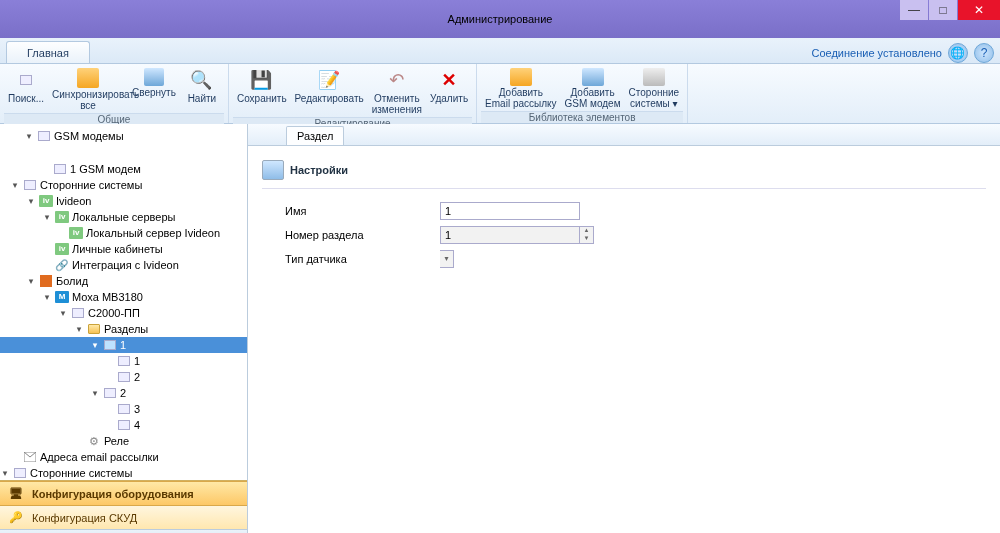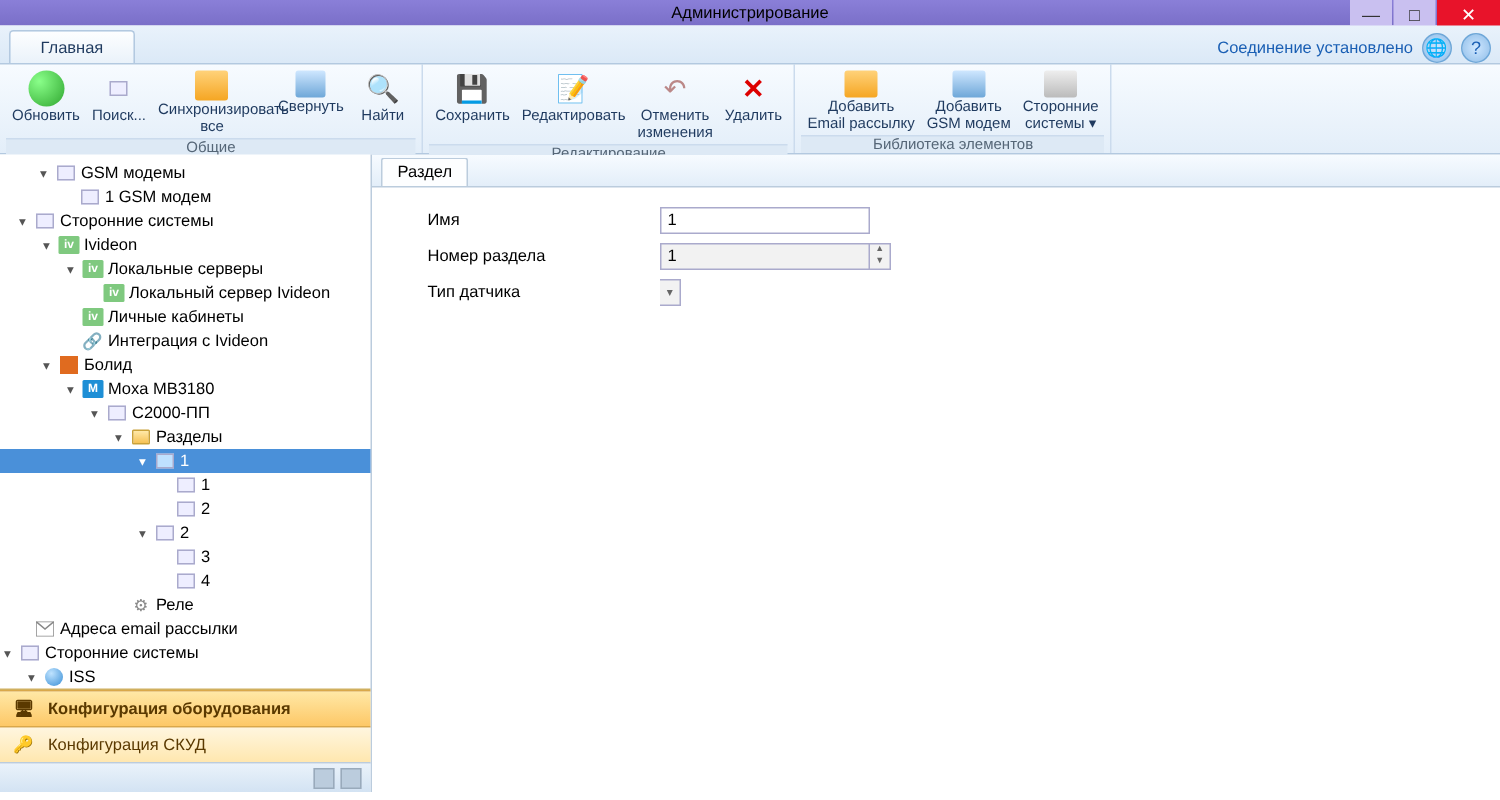--- a/index.html
+++ b/index.html
@@ -1,19 +1,19 @@
 <!DOCTYPE html>
 <html><head>
 <meta charset="utf-8">
 <style>
 * { margin: 0; padding: 0; box-sizing: border-box; font-family: Tahoma, Arial, sans-serif; font-size: 11px; }
 body { background: #fff; width: 1000px; height: 533px; overflow: hidden; }
 
 
-.titlebar { height: 17px; background: linear-gradient(#8a7fd8, #7a6fc8); display: flex; align-items: center; justify-content: center; position: relative; color: #000; }
+.titlebar { height: 38px; background: linear-gradient(#8a7fd8, #7a6fc8); display: flex; align-items: center; justify-content: center; position: relative; color: #000; }
 .titlebar .controls { position: absolute; right: 0; top: 0; display: flex; }
 .titlebar .ctrl { width: 28px; height: 20px; display: flex; align-items: center; justify-content: center; font-size: 12px; }
 .ctrl.min, .ctrl.max { background: #c9c0f0; color: #333; margin-right: 1px; }
 .ctrl.close { background: #e8132a; color: #fff; width: 42px; }
 
 
 .tabrow { height: 26px; background: linear-gradient(#e9f2fb, #dbe9f7); border-bottom: 1px solid #b3c9e0; display: flex; align-items: flex-end; padding: 0 6px; position: relative; }
 .tabrow .tab { padding: 5px 20px 4px; background: linear-gradient(#fdfeff,#eaf2fa); border: 1px solid #b3c9e0; border-bottom: none; border-radius: 3px 3px 0 0; margin-right: 2px; color: #1f3a5f; }
 .tabrow .status { margin-left: auto; display: flex; align-items: center; gap: 6px; color: #1a5fb4; }
 .round-icon { width: 20px; height: 20px; border-radius: 50%; background: radial-gradient(#cfe7ff,#8fbde8); border: 1px solid #6ea7d8; display: flex; align-items: center; justify-content: center; font-size: 12px; color: #1a5fb4; }
@@ -42,21 +42,21 @@
 .acc { border-top: 1px solid #d0b060; }
 .accitem { height: 24px; display: flex; align-items: center; padding: 0 6px; gap: 6px; font-size: 11px; border-top: 1px solid #d9a84a; }
 .accitem.active { background: linear-gradient(#ffe8a6,#fdc867); font-weight: bold; color: #5a3; color:#5a3900;}
 .accitem.inactive { background: linear-gradient(#fff6df,#ffe7af); color:#5a3900;}
 .leftfoot { height: 20px; background: linear-gradient(#eaf2fa,#d3e3f3); display: flex; justify-content: flex-end; align-items: center; padding: 0 6px; gap: 4px; border-top:1px solid #bcd;}
 .sicon { width: 14px; height: 14px; background: #bcd; border: 1px solid #9ab; }
 
 
 .rightpane { flex: 1; display: flex; flex-direction: column; background: #fff; }
 .subtabs { height: 22px; background: linear-gradient(#f7fbff,#e3eef9); border-bottom: 1px solid #bcd; display: flex; align-items: flex-end; padding: 0 4px 0 6px; }
-.subtab { padding: 3px 10px; border: 1px solid #bcd; border-bottom: none; background: #fdfeff; margin-right: 2px; font-size: 11px; border-radius: 2px 2px 0 0; }
+.subtab { padding: 3px 10px; border: 1px solid #bcd; border-bottom: none; background: #fdfeff; margin-right: 2px; font-size: 11px; border-radius: 2px 2px 0 0; margin-left: 32px; }
 .subtab:not(.on) { background: #e9f2fb; border-color: transparent transparent #bcd; }
 .proppanel { padding: 10px 14px; }
 .propsect { display: flex; align-items: center; gap: 6px; border-bottom: 1px solid #dde; padding: 4px 0 8px; margin-bottom: 10px; }
 .propsect .pico { width: 22px; height: 20px; background: linear-gradient(#cfe7ff,#8fbde8); border: 1px solid #9ab; border-radius: 2px; }
 .propsect .ptitle { font-weight: bold; color: #234; font-size: 11px; }
 .prow { display: flex; align-items: center; height: 24px; margin-left: 23px; }
 .prow .plabel { width: 155px; font-size: 11px; }
 .prow .pctrl { width: 140px; height: 18px; border: 1px solid #aac; background: #fff; padding: 0 4px; font-size: 11px; display: flex; align-items: center; }
 .prow .pctrl.ro { background: #f2f2f2; }
 .prow .spin { width: 14px; height: 18px; border: 1px solid #aac; border-left: none; background: #f2f2f2; display:flex; flex-direction:column;}
@@ -97,24 +97,20 @@
     <span>Соединение установлено</span>
     <div class="round-icon">🌐</div>
     <div class="round-icon">?</div>
   </div>
 </div>
 
 <div class="ribbon">
   <div class="rgroup">
     <div class="items">
       <div class="rbtn">
-          <div class="ico sq-green"></div>
-          <div class="lbl">Обновить</div>
-        </div>
-      <div class="rbtn">
           <div class="ico">
             <div class="rect-ico"></div>
           </div>
           <div class="lbl">Поиск...</div>
         </div>
       <div class="rbtn">
           <div class="ico sq-orange" style="width:22px;height:20px;border-radius:2px;"></div>
           <div class="lbl" style="white-space:pre;">Синхронизировать
 все</div>
         </div>
@@ -176,21 +172,21 @@
 <div class="mainwrap">
   <div class="leftpane">
     <div class="tree">
       <div class="tnode" style="padding-left:24px;">
           <span class="twisty">▾</span>
           <span class="tico">
             <span class="rect-ico"></span>
           </span>
           <span class="tlbl">GSM модемы</span>
         </div>
-      <div class="tnode" style="padding-left:50px;">
+      <div class="tnode" style="padding-left:50px;margin-top:17px;">
           <span class="tico">
             <span class="rect-ico"></span>
           </span>
           <span class="tlbl">1 GSM модем</span>
         </div>
       <div class="tnode" style="padding-left:10px;">
           <span class="twisty">▾</span>
           <span class="tico">
             <span class="rect-ico"></span>
           </span>
@@ -335,20 +331,24 @@
       <div class="sicon"></div>
       <div class="sicon"></div>
     </div>
   </div>
 
   <div class="rightpane">
     <div class="subtabs">
       <div class="subtab on">Раздел</div>
     </div>
     <div class="proppanel">
+      <div class="propsect">
+        <div class="pico"></div>
+        <div class="ptitle">Настройки</div>
+      </div>
       <div class="prow">
         <div class="plabel">Имя</div>
         <div class="pctrl">1</div>
       </div>
       <div class="prow">
         <div class="plabel">Номер раздела</div>
         <div class="pctrl ro">1</div>
         <div class="spin">
             <div>▲</div>
             <div>▼</div>

